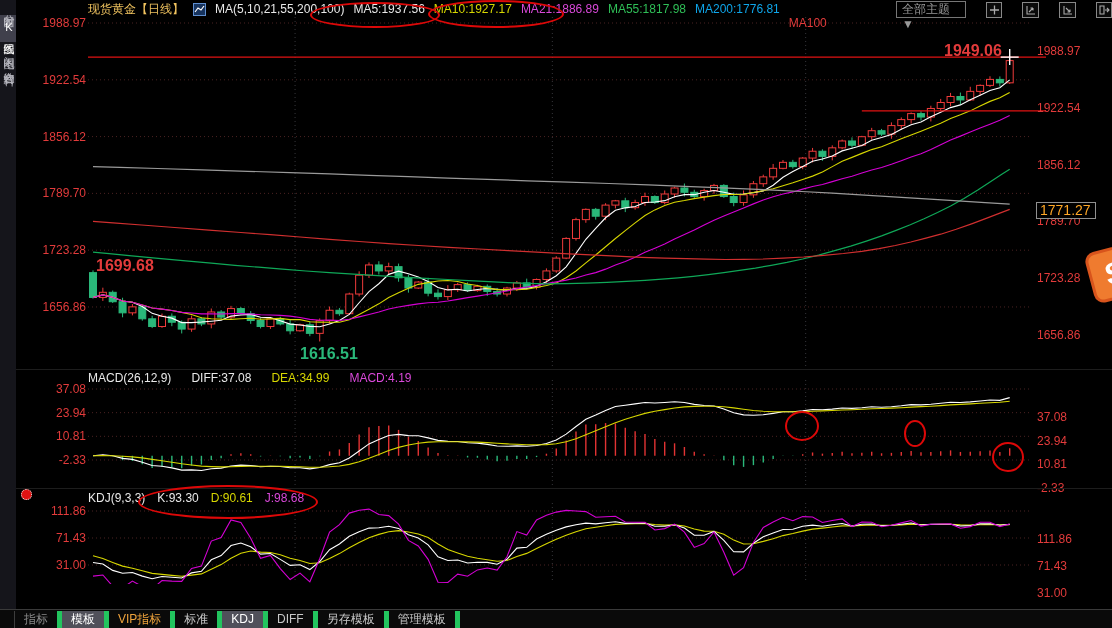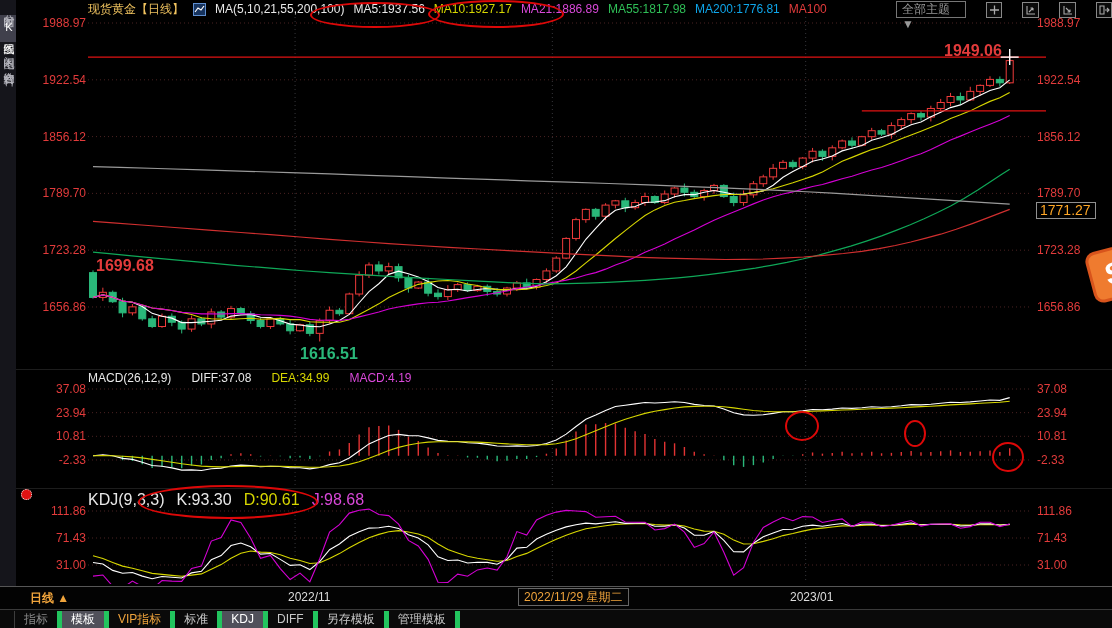--- a/index.html
+++ b/index.html
@@ -14,30 +14,30 @@
   
   .sidebar{position:absolute;left:0;top:0;width:16px;height:628px;background:#15151b;z-index:4;}
   .side-item{writing-mode:vertical-rl;text-orientation:upright;width:16px;color:#b8b8c0;
              font-size:11px;letter-spacing:1px;padding:6px 0;text-align:center;cursor:default;}
   .side-item.sel{background:#40404c;color:#fff;}
 
   
   .topbar{position:absolute;left:88px;top:1px;height:16px;display:flex;gap:9px;align-items:center;
           font-size:12px;white-space:nowrap;z-index:3;}
   .sym{color:#f0c35f;}
-  .w{color:#e8e8e8;} .y{color:#d6d600;} .m{color:#d948d9;} .g{color:#2fbf57;} .gy{color:#0ea5e9;} .r{color:#e23b3b;}
+  .w{color:#e8e8e8;} .y{color:#d6d600;} .m{color:#d948d9;} .g{color:#2fbf57;} .gy{color:#0ea5e9;} .r{color:#e23b3b;margin-top:28px;}
   .chart-ic{display:inline-flex;}
 
   .topctrl{position:absolute;left:896px;top:1px;display:flex;gap:20px;align-items:center;z-index:3;}
   .theme-btn{border:1px solid #777;color:#999;font-size:12px;height:15px;line-height:15px;padding:0 5px;}
   .tool-icon{width:15px;height:14px;border:1px solid #888;display:inline-flex;align-items:center;justify-content:center;background:#0a0a0a;}
 
   
   .macd-header{position:absolute;left:88px;top:371px;display:flex;gap:20px;font-size:12px;z-index:3;white-space:nowrap;}
-  .kdj-header{position:absolute;left:88px;top:491px;display:flex;gap:12px;font-size:16px;z-index:3;white-space:nowrap;}
+  .kdj-header{position:absolute;left:88px;top:491px;display:flex;gap:12px;font-size:12px;z-index:3;white-space:nowrap;}
   .kdj-dot{position:absolute;left:21px;top:489px;width:9px;height:9px;border-radius:50%;
            background:#e01212;border:1px dotted #eee;z-index:3;}
 
   
   .pa{position:absolute;font-size:16px;font-weight:bold;z-index:3;}
   .pa-high{left:944px;top:42px;color:#e23b3b;}
   .pa-early{left:96px;top:257px;color:#e23b3b;}
   .pa-low{left:300px;top:345px;color:#2ab87a;}
   .ptag{position:absolute;left:1036px;top:202px;min-width:52px;height:15px;line-height:15px;
         border:1px solid #909090;background:#000;color:#ffa726;font-size:14px;padding:0 3px;z-index:4;}
@@ -514,26 +514,20 @@
     <span class="y">D:90.61</span>
     <span class="m">J:98.68</span>
   </div>
 
   <div class="pa pa-high">1949.06</div>
   <div class="pa pa-early">1699.68</div>
   <div class="pa pa-low">1616.51</div>
 
   <div class="ptag">1771.27</div>
 
-  <div class="datebar">
-    <span class="period">日线 ▲</span>
-    <span class="d1">2022/11</span>
-    <span class="dbox">2022/11/29 星期二</span>
-    <span class="d3">2023/01</span>
-  </div>
 
   <div class="tabbar">
     <span class="tab dim">指标</span>
     <span class="tab sel">模板</span>
     <span class="tab vip">VIP指标</span>
     <span class="tab">标准</span>
     <span class="tab sel">KDJ</span>
     <span class="tab">DIFF</span>
     <span class="tab">另存模板</span>
     <span class="tab">管理模板</span>

